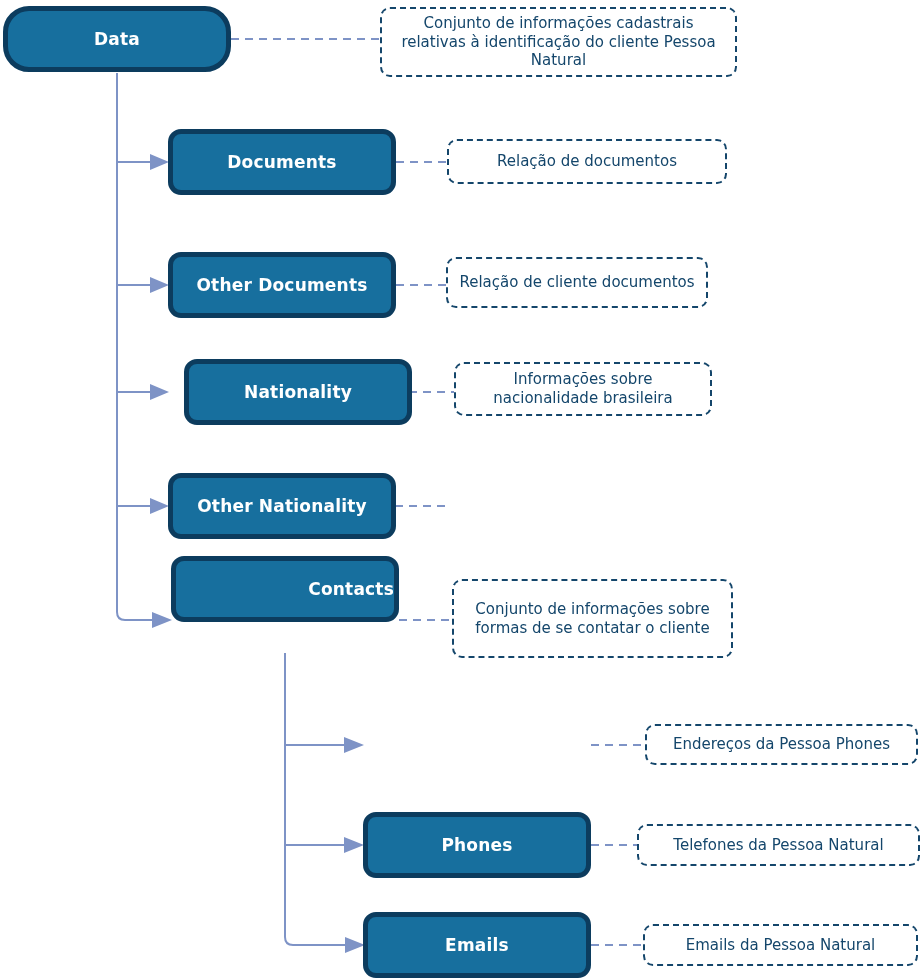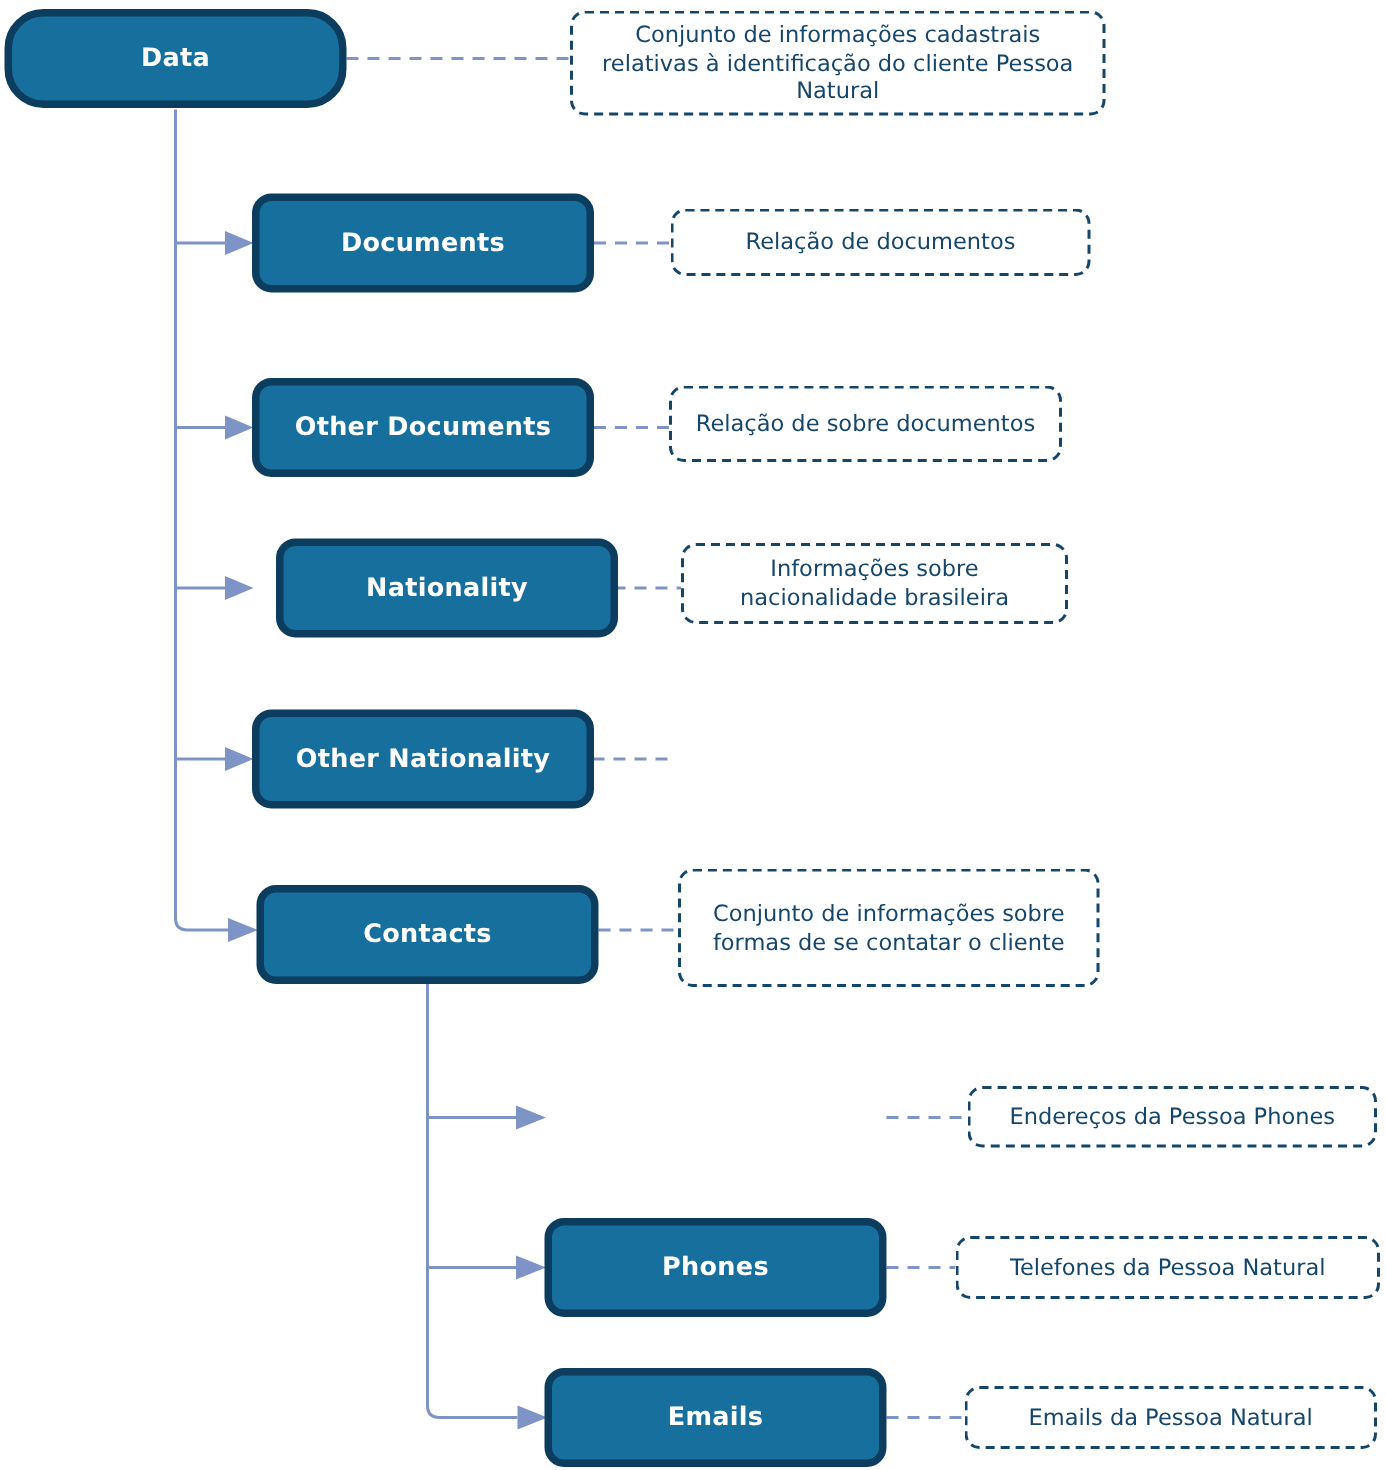--- a/index.html
+++ b/index.html
@@ -55,21 +55,21 @@
     line-height: 1.25;
     padding: 3px 8px;
     z-index: 2;
   }
   
   .n-data        { left: 3px;   top: 6px; border-radius: 26px;   }
   .n-documents   { left: 168px; top: 129px; }
   .n-otherdocs   { left: 168px; top: 252px; }
   .n-nationality { left: 184px; top: 359px; }
   .n-othernat    { left: 168px; top: 473px; }
-  .n-contacts    { left: 171px; top: 590px; }
+  .n-contacts    { left: 171px; top: 556px; justify-content: flex-end; }
   .n-postal      { left: 363px; top: 712px; }
   .n-phones      { left: 363px; top: 812px; }
   .n-emails      { left: 363px; top: 912px; }
   
   .a-data        { left: 380px; top: 7px;   width: 357px; height: 70px; }
   .a-documents   { left: 447px; top: 139px; width: 280px; height: 45px; }
   .a-otherdocs   { left: 446px; top: 257px; width: 262px; height: 51px; }
   .a-nationality { left: 454px; top: 362px; width: 258px; height: 54px; }
   .a-othernat    { left: 447px; top: 479px; width: 280px; height: 54px; }
   .a-contacts    { left: 452px; top: 579px; width: 281px; height: 79px; }
@@ -143,21 +143,21 @@
     <span>Emails</span>
   </div>
 
   <div class="annotation a-data">
     <span>Conjunto de informações cadastrais relativas à identificação do cliente Pessoa Natural</span>
   </div>
   <div class="annotation a-documents">
     <span>Relação de documentos</span>
   </div>
   <div class="annotation a-otherdocs">
-    <span>Relação de sobre documentos</span>
+    <span>Relação de cliente documentos</span>
   </div>
   <div class="annotation a-nationality">
     <span>Informações sobre nacionalidade brasileira</span>
   </div>
   <div class="annotation a-contacts">
     <span>Conjunto de informações sobre formas de se contatar o cliente</span>
   </div>
   <div class="annotation a-postal">
     <span>Endereços da Pessoa Phones</span>
   </div>

